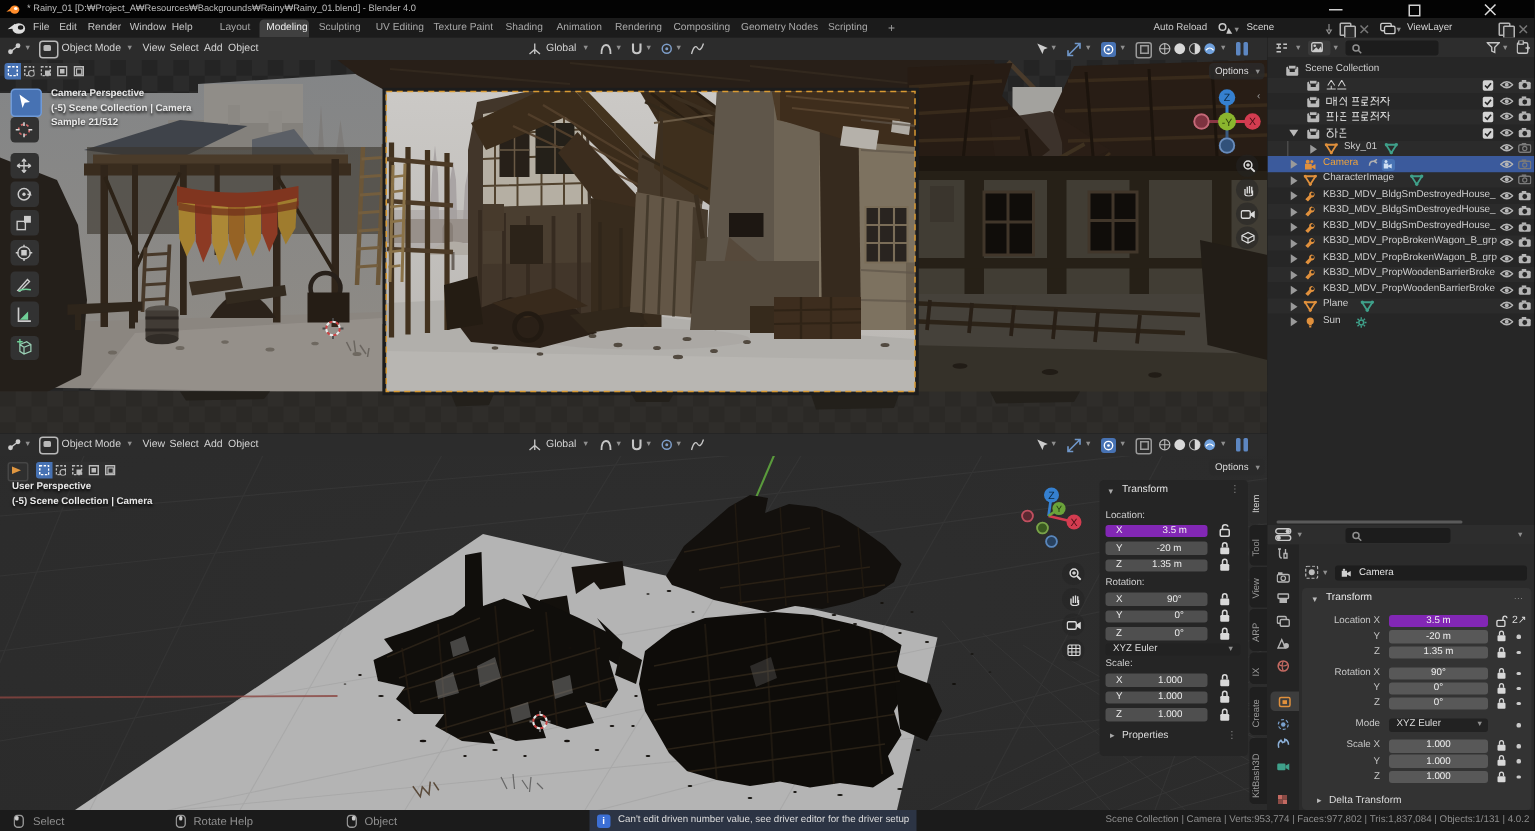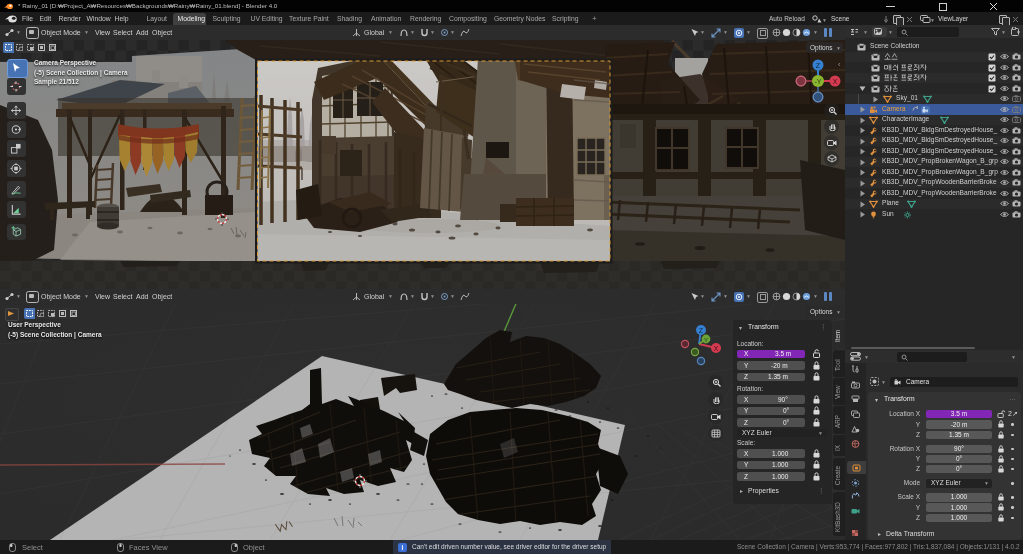--- a/index.html
+++ b/index.html
@@ -1648,21 +1648,21 @@
 <div class="abs" style="left:0;top:540px;width:1023px;height:14px;background:#1b1b1b;">
   <svg class="abs" style="left:9px;top:2.5px" width="7" height="9" viewBox="0 0 7 9">
       <rect x="0.5" y="0.5" width="6" height="8" rx="2.4" fill="none" stroke="#999" stroke-width="0.9"></rect>
       <rect x="1" y="1" width="2.4" height="3" rx="1" fill="#ccc"></rect>
     </svg>
   <div class="txt" style="left:22px;top:4px;font-size:7.5px;color:#909090;">Select</div>
   <svg class="abs" style="left:117px;top:2.5px" width="7" height="9" viewBox="0 0 7 9">
       <rect x="0.5" y="0.5" width="6" height="8" rx="2.4" fill="none" stroke="#999" stroke-width="0.9"></rect>
       <rect x="2.4" y="1" width="2.2" height="3" rx="1" fill="#ccc"></rect>
     </svg>
-  <div class="txt" style="left:129px;top:4px;font-size:7.5px;color:#909090;">Faces View</div>
+  <div class="txt" style="left:129px;top:4px;font-size:7.5px;color:#909090;">Rotate Help</div>
   <svg class="abs" style="left:231px;top:2.5px" width="7" height="9" viewBox="0 0 7 9">
       <rect x="0.5" y="0.5" width="6" height="8" rx="2.4" fill="none" stroke="#999" stroke-width="0.9"></rect>
       <rect x="3.6" y="1" width="2.4" height="3" rx="1" fill="#ccc"></rect>
     </svg>
   <div class="txt" style="left:243px;top:4px;font-size:7.5px;color:#909090;">Object</div>
   <div class="abs" style="left:393px;top:0;width:218px;height:14px;background:#2c3444;"></div>
   <div class="abs" style="left:398px;top:2.5px;width:9px;height:9px;background:#3c6fd4;border-radius:2px;"></div>
   <div class="txt" style="left:401.5px;top:4.5px;font-size:6.5px;color:#fff;font-weight:bold;">i</div>
   <div class="txt" style="left:412px;top:4px;font-size:6.5px;color:#dcdcdc;">Can't edit driven number value, see driver editor for the driver setup</div>
   <div class="txt" style="left:737px;top:4px;font-size:6.5px;color:#8d8d8d;">Scene Collection | Camera | Verts:953,774 | Faces:977,802 | Tris:1,837,084 | Objects:1/131 | 4.0.2</div>

